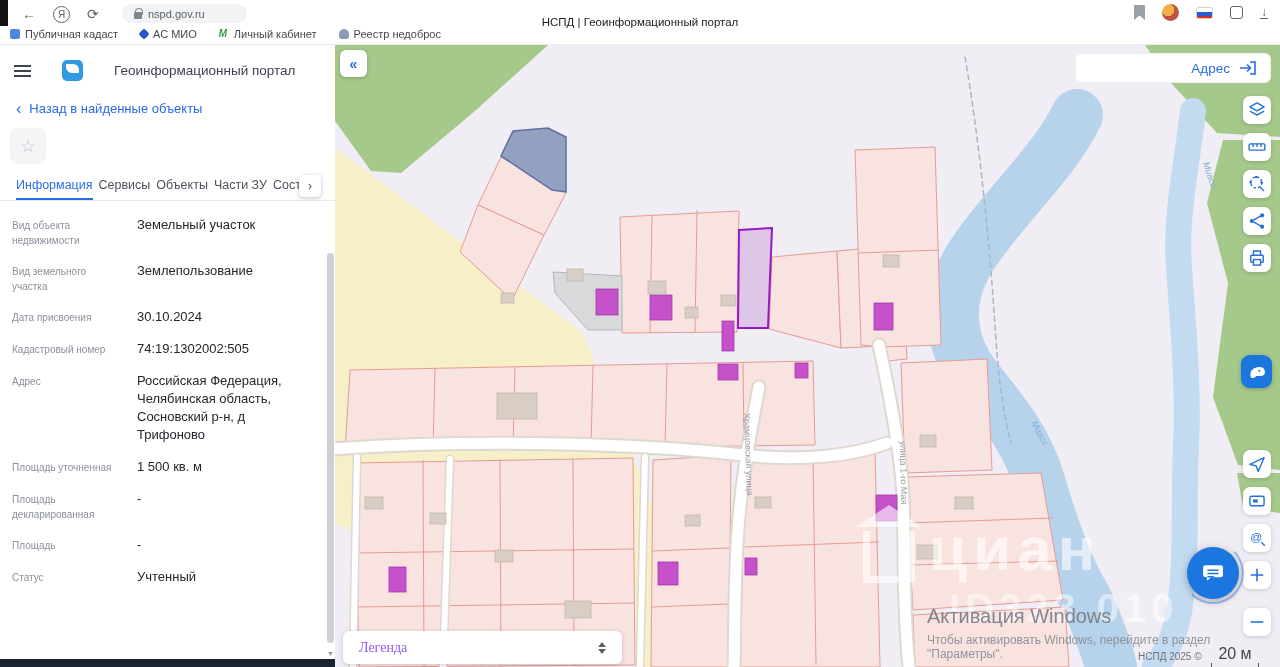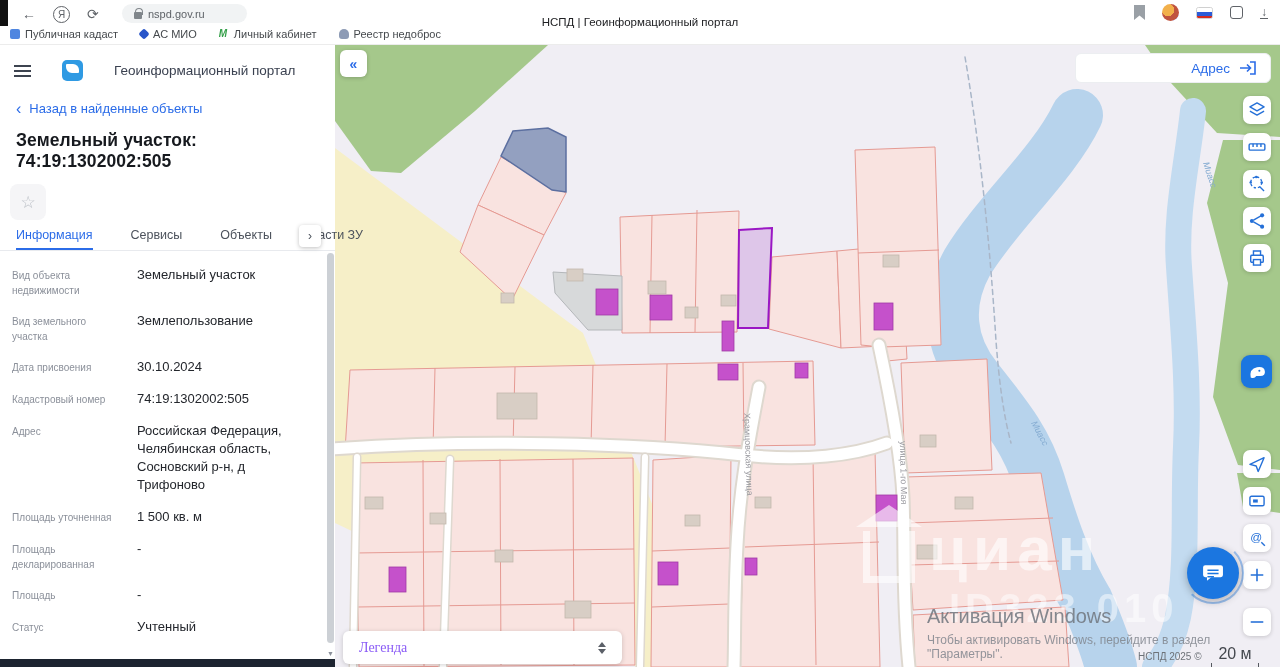--- a/index.html
+++ b/index.html
@@ -48,22 +48,22 @@
   .app-logo { width:21px; height:21px; background:#2f9ae3; border-radius:5px; position:relative; }
   .app-logo:before { content:""; position:absolute; left:4px; top:4px; width:13px; height:9px;
                      background:#fff; border-radius:1px 6px 1px 6px; }
   .app-title { font-size:13.5px; color:#3a4150; }
   .back-link { display:flex; align-items:center; gap:8px; margin:20px 16px 0; color:#2b6ce8;
                font-size:13px; cursor:pointer; }
   .back-chev { font-size:16px; line-height:13px; }
   .object-title { margin:14px 16px 0; font-size:17.5px; font-weight:700; color:#16191e; letter-spacing:.1px; }
   .star-btn { margin:12px 0 0 10px; width:36px; height:36px; background:#f5f5f7; border-radius:8px;
               display:flex; align-items:center; justify-content:center; color:#bcc0c7; font-size:17px; }
-  .tabs-row { position:relative; border-bottom:1px solid #e8eaee; display:flex;
-              gap:38px; padding:8px 0 0 16px; height:31px; }
+  .tabs-row { position:relative; margin-top:6px; border-bottom:1px solid #e8eaee; display:flex;
+              gap:6px; padding:8px 0 0 16px; height:31px; }
   .tab { font-size:12.5px; color:#4c525c; padding-bottom:9px; white-space:nowrap; }
   .tab.active { color:#2b6ce8; border-bottom:2px solid #2b6ce8; }
   .tab.clipped { max-width:32px; overflow:hidden; }
   .tab-more { position:absolute; right:14px; top:5px; width:22px; height:22px; background:#fff; border-radius:4px;
               box-shadow:0 1px 4px rgba(0,0,0,.25); display:flex; align-items:center; justify-content:center;
               font-size:12px; color:#49505a; }
   .fields { padding:8px 26px 0 12px; }
   .frow { display:grid; grid-template-columns:100px 1fr; column-gap:25px; padding:7px 0; }
   .flabel { font-size:10px; color:#8b909a; line-height:1.5; padding-top:2px; }
   .fvalue { font-size:13px; color:#23262c; line-height:1.38; }
@@ -175,21 +175,20 @@
   <div class="panel">
     <div class="panel-header">
       <span class="hamburger"></span>
       <span class="app-logo"></span>
       <span class="app-title">Геоинформационный портал</span>
     </div>
     <div class="back-link">
       <span class="back-chev">‹</span>
       <span>Назад в найденные объекты</span>
     </div>
-    <div class="object-title">Земельный участок: 74:19:1302002:505</div>
     <div class="star-btn">
       <span>☆</span>
     </div>
 
     <div class="tabs-row">
       <span class="tab active">Информация</span>
       <span class="tab">Сервисы</span>
       <span class="tab">Объекты</span>
       <span class="tab">Части ЗУ</span>
       <span class="tab clipped">Соста</span>

